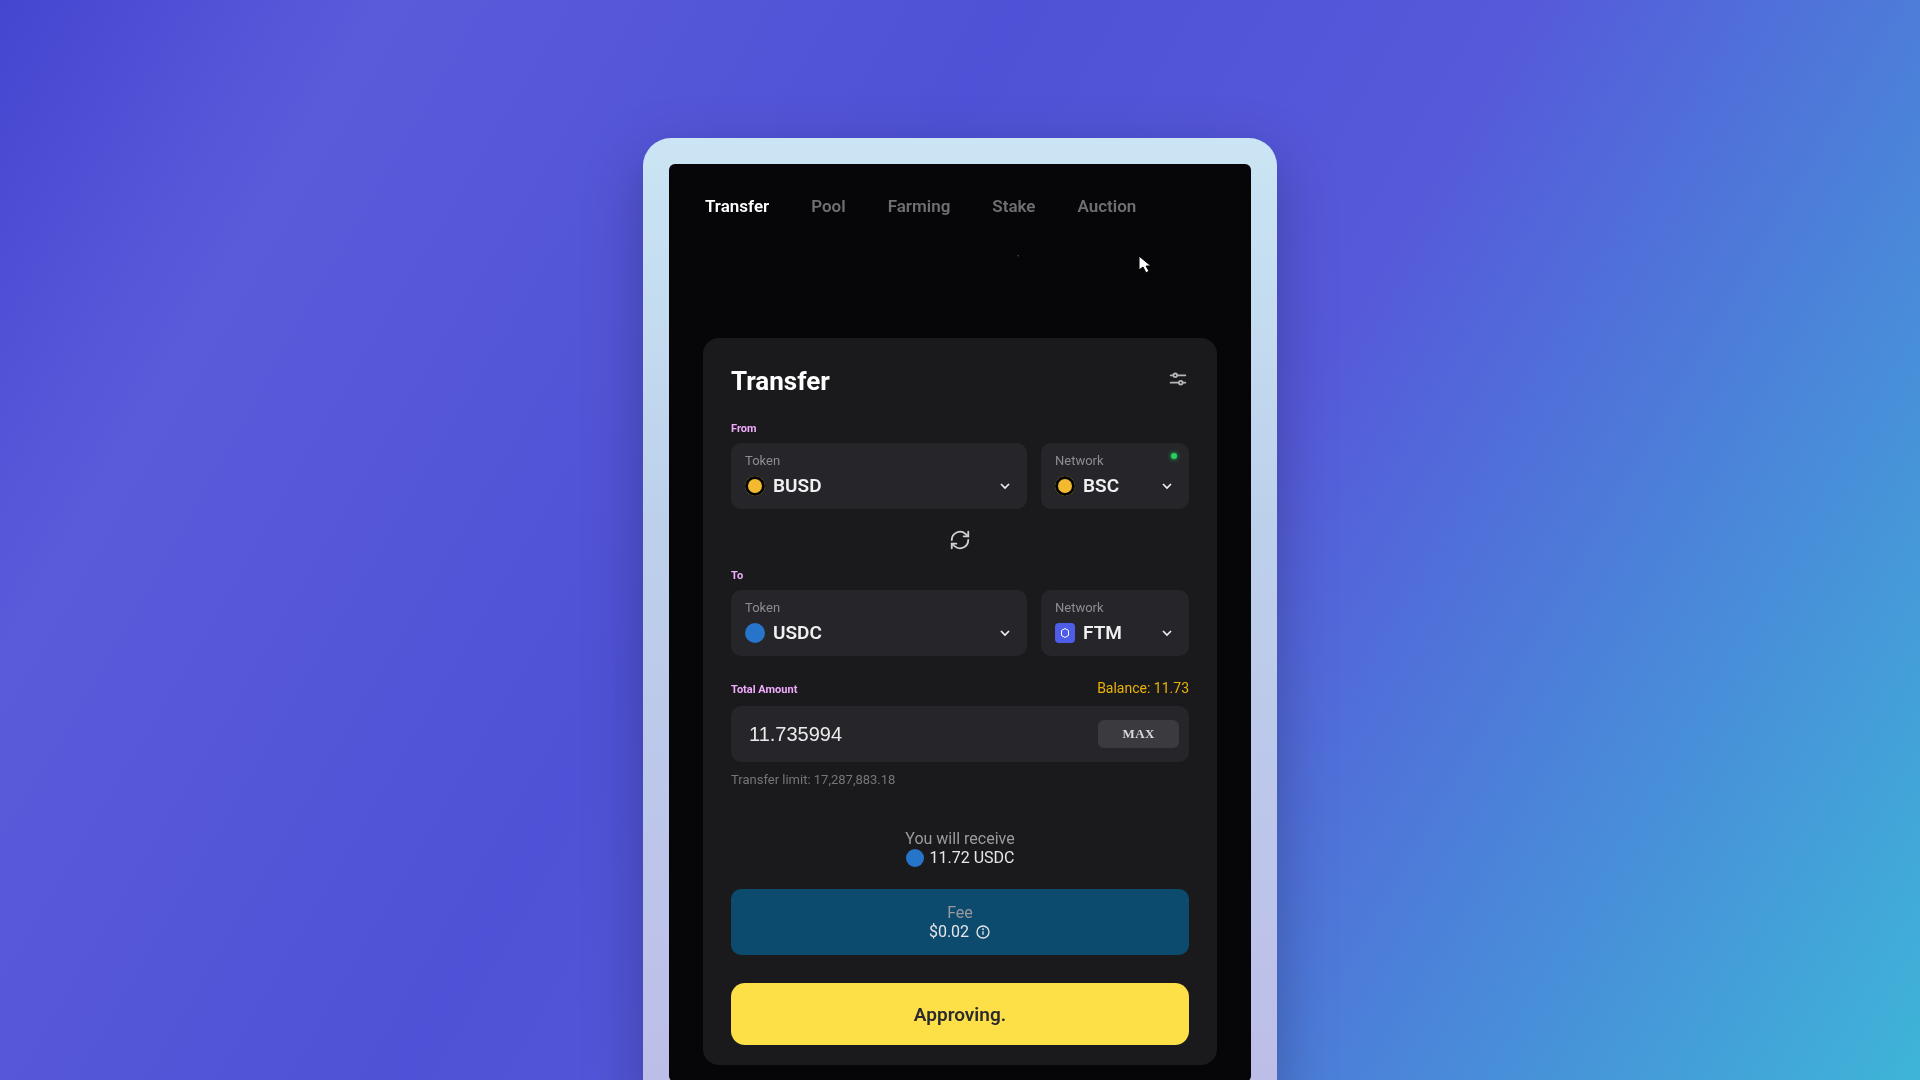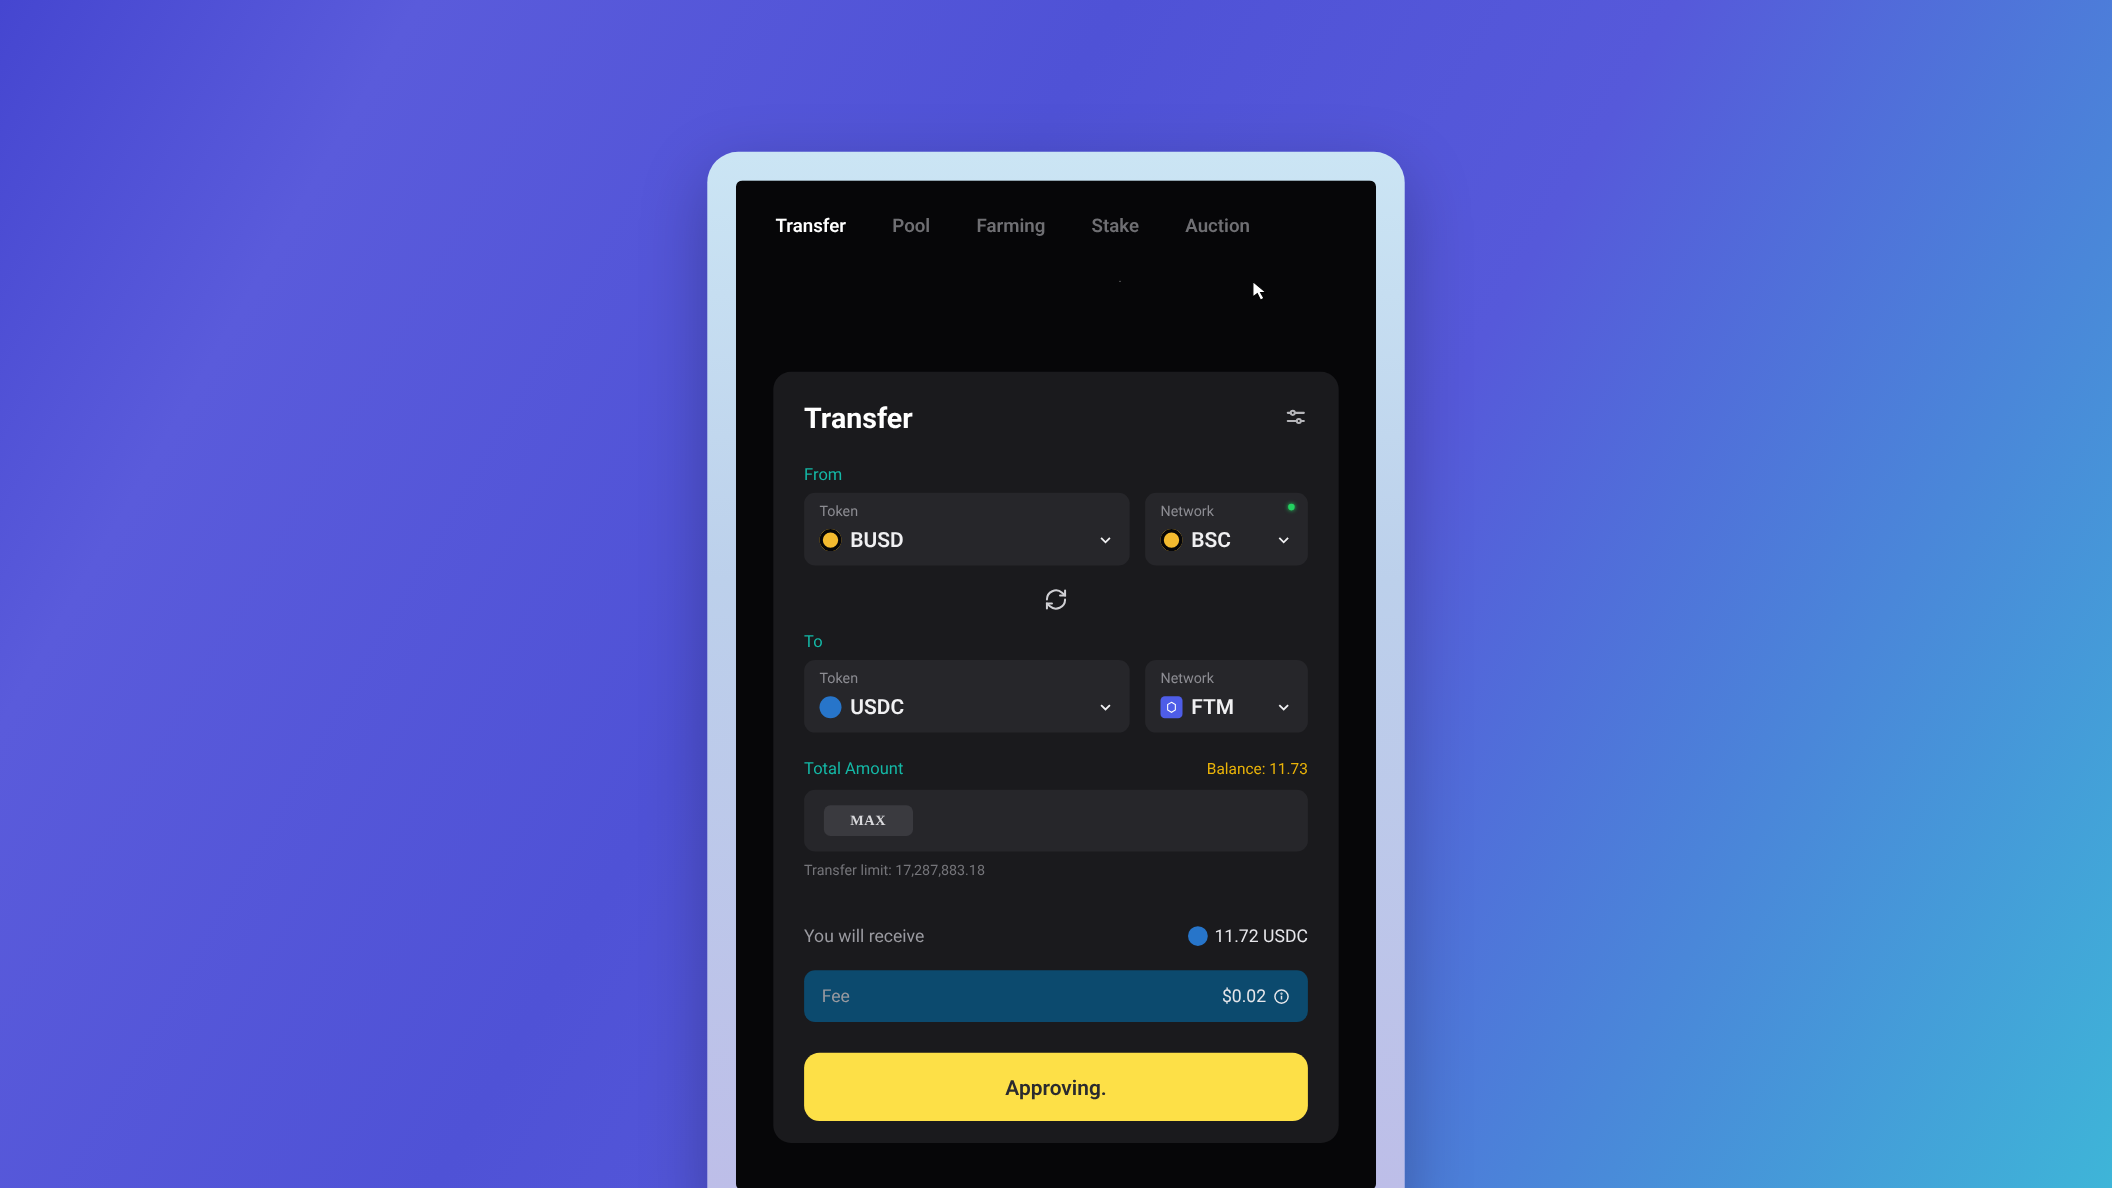--- a/index.html
+++ b/index.html
@@ -52,21 +52,21 @@
   padding: 28px 28px 20px 28px;
 }
 .card-header {
   display: flex;
   justify-content: space-between;
   align-items: center;
   margin-bottom: 26px;
 }
 .card-title { color: #fff; font-size: 26px; font-weight: 700; }
 .settings-btn { color: #b6b6ba; cursor: pointer; }
-.label-small { color: #14b8a6; font-size: 15px; margin-bottom: 8px; }
+.label-small { color: #f0abfc; font-size: 11px; margin-bottom: 8px; font-weight: bold; }
 .row { display: flex; gap: 14px; }
 .selector {
   background: #26262a;
   border-radius: 10px;
   padding: 10px 14px 12px 14px;
   position: relative;
   flex: 1;
 }
 .selector:last-child { flex: 0 0 148px; }
 .sel-label { color: #8c8c92; font-size: 13px; margin-bottom: 6px; }
@@ -105,20 +105,21 @@
   cursor: pointer;
   font-family: Liberation Serif, serif;
 }
 .limit { color: #75757a; font-size: 13px; margin-top: 10px; }
 .receive-row, .fee-row {
   display: flex;
   justify-content: space-between;
   align-items: center;
   font-size: 16px;
   margin-top: 42px;
+  flex-direction: column;
 }
 .fee-row {
   background: #0c4a6e;
   border-radius: 10px;
   padding: 14px 16px;
   margin-top: 22px;
 }
 .receive-label, .fee-label { color: #9a9aa0; }
 .receive-val, .fee-val { color: #e6e6ea; display: flex; align-items: center; gap: 6px; }
 .approve-btn {
@@ -254,20 +255,21 @@
               </span>
           </div>
         </div>
       </div>
 
       <div class="amount-head">
         <div class="label-small" style="margin-bottom:0">Total Amount</div>
         <div class="balance">Balance: 11.73</div>
       </div>
       <div class="amount-box">
+        <input class="amount-input" value="11.735994" style="">
         <div class="max-btn">MAX</div>
       </div>
       <div class="limit">Transfer limit: 17,287,883.18</div>
 
       <div class="receive-row">
         <div class="receive-label">You will receive</div>
         <div class="receive-val">
           <span class="ico">
               <span class="coin-b" style="width:18px;height:18px"></span>
             </span>

